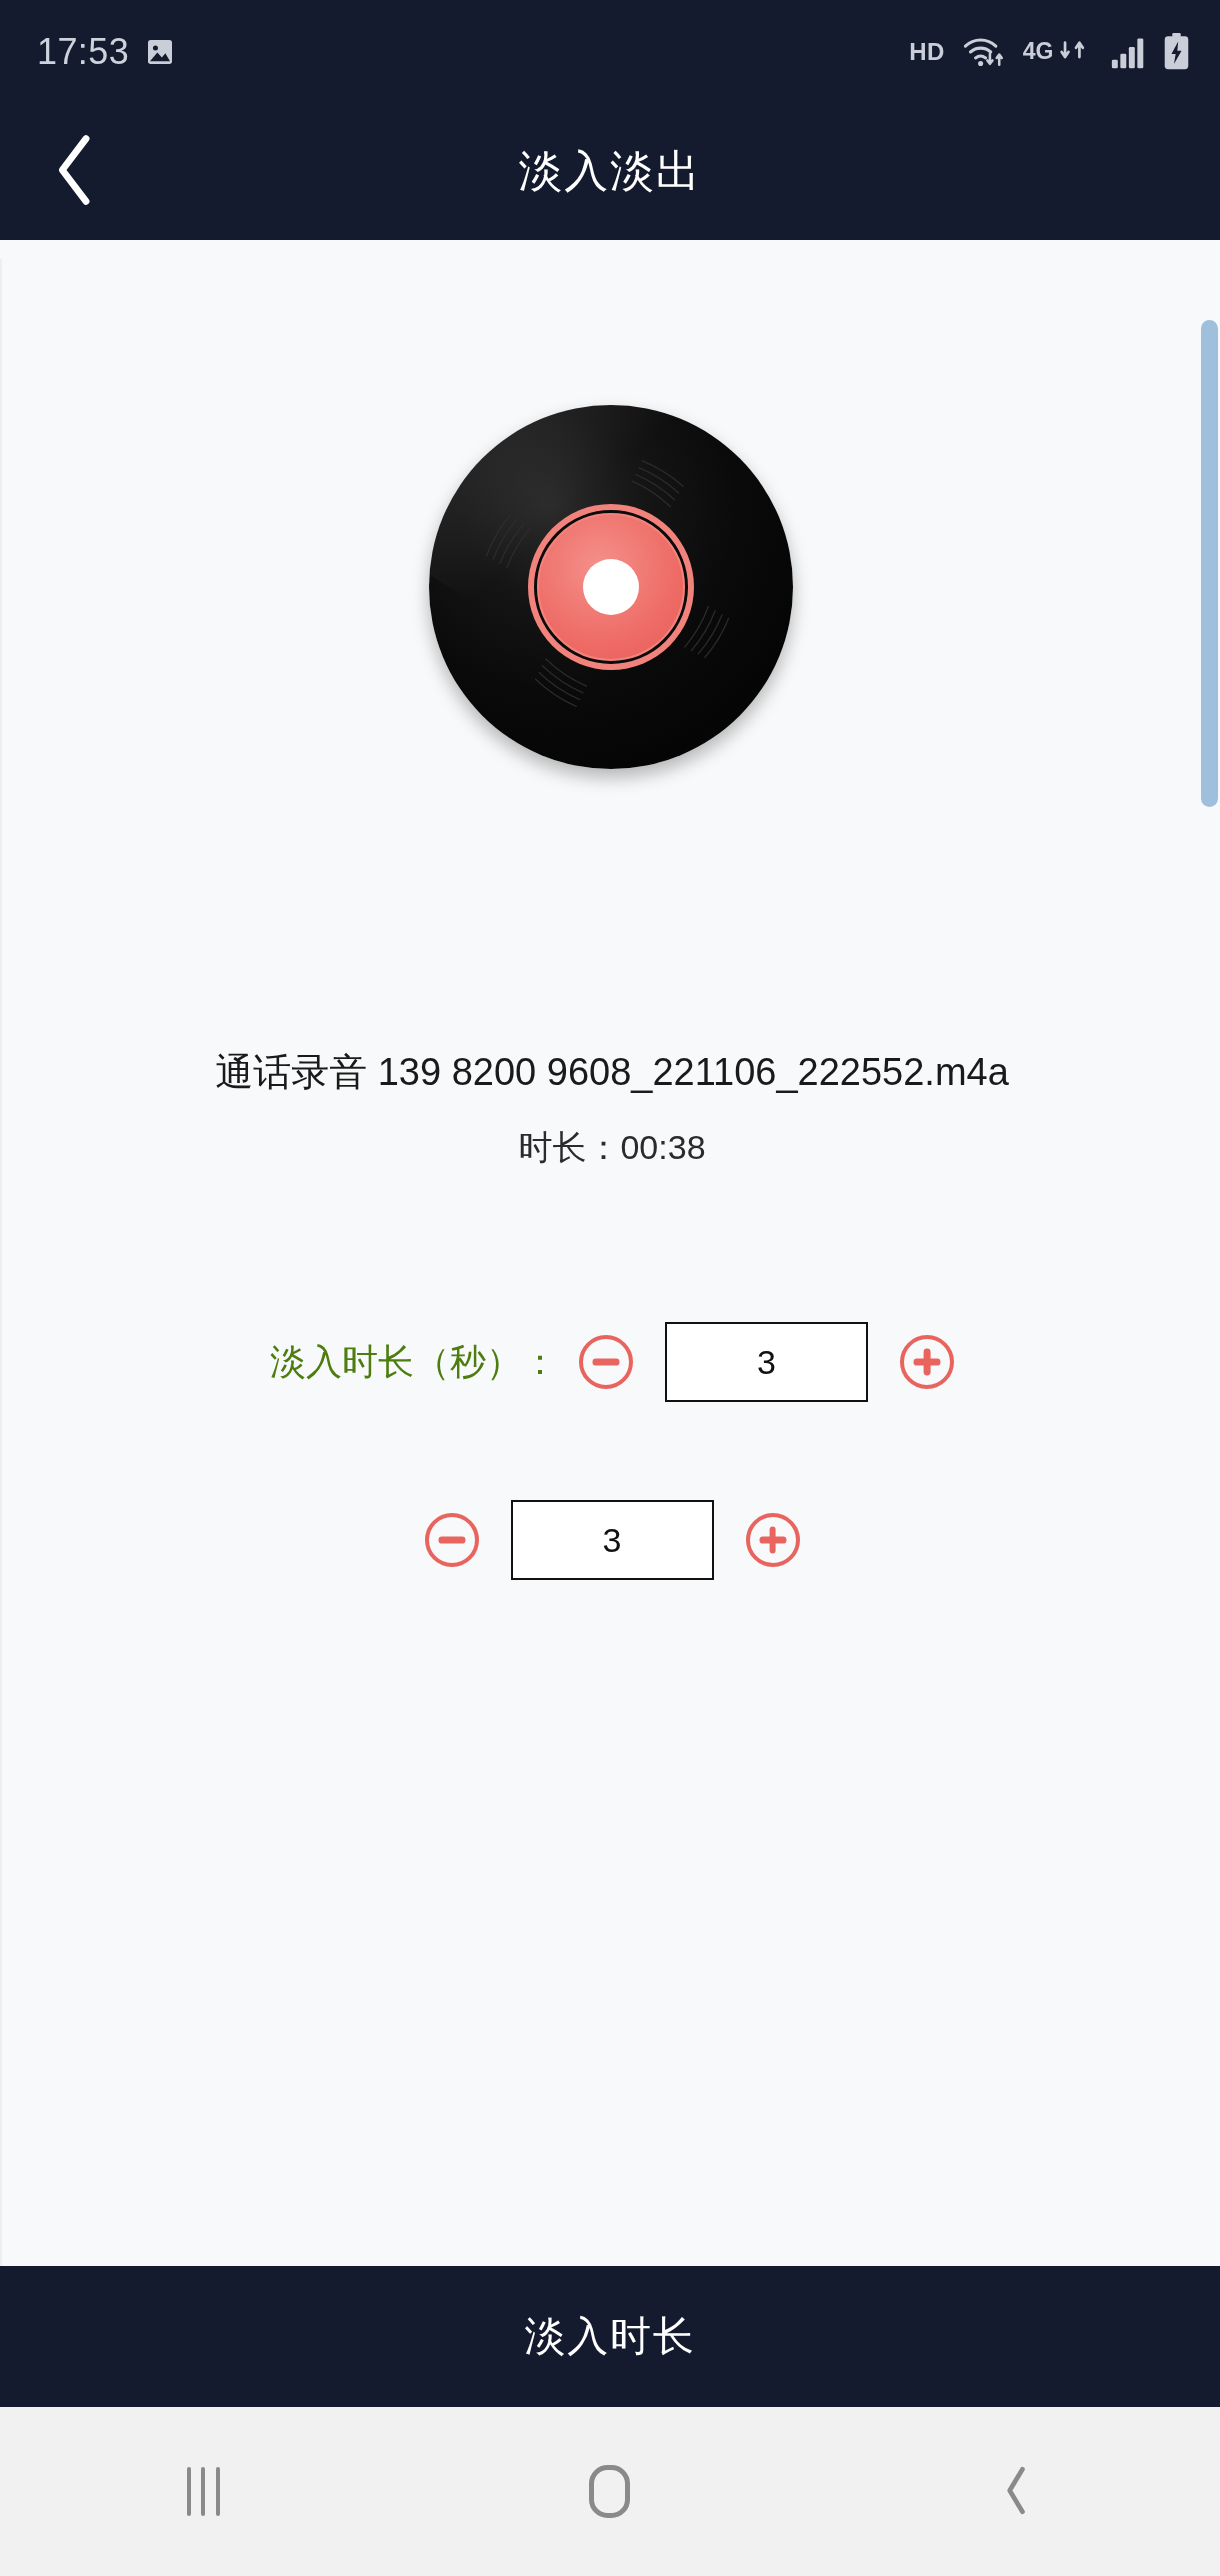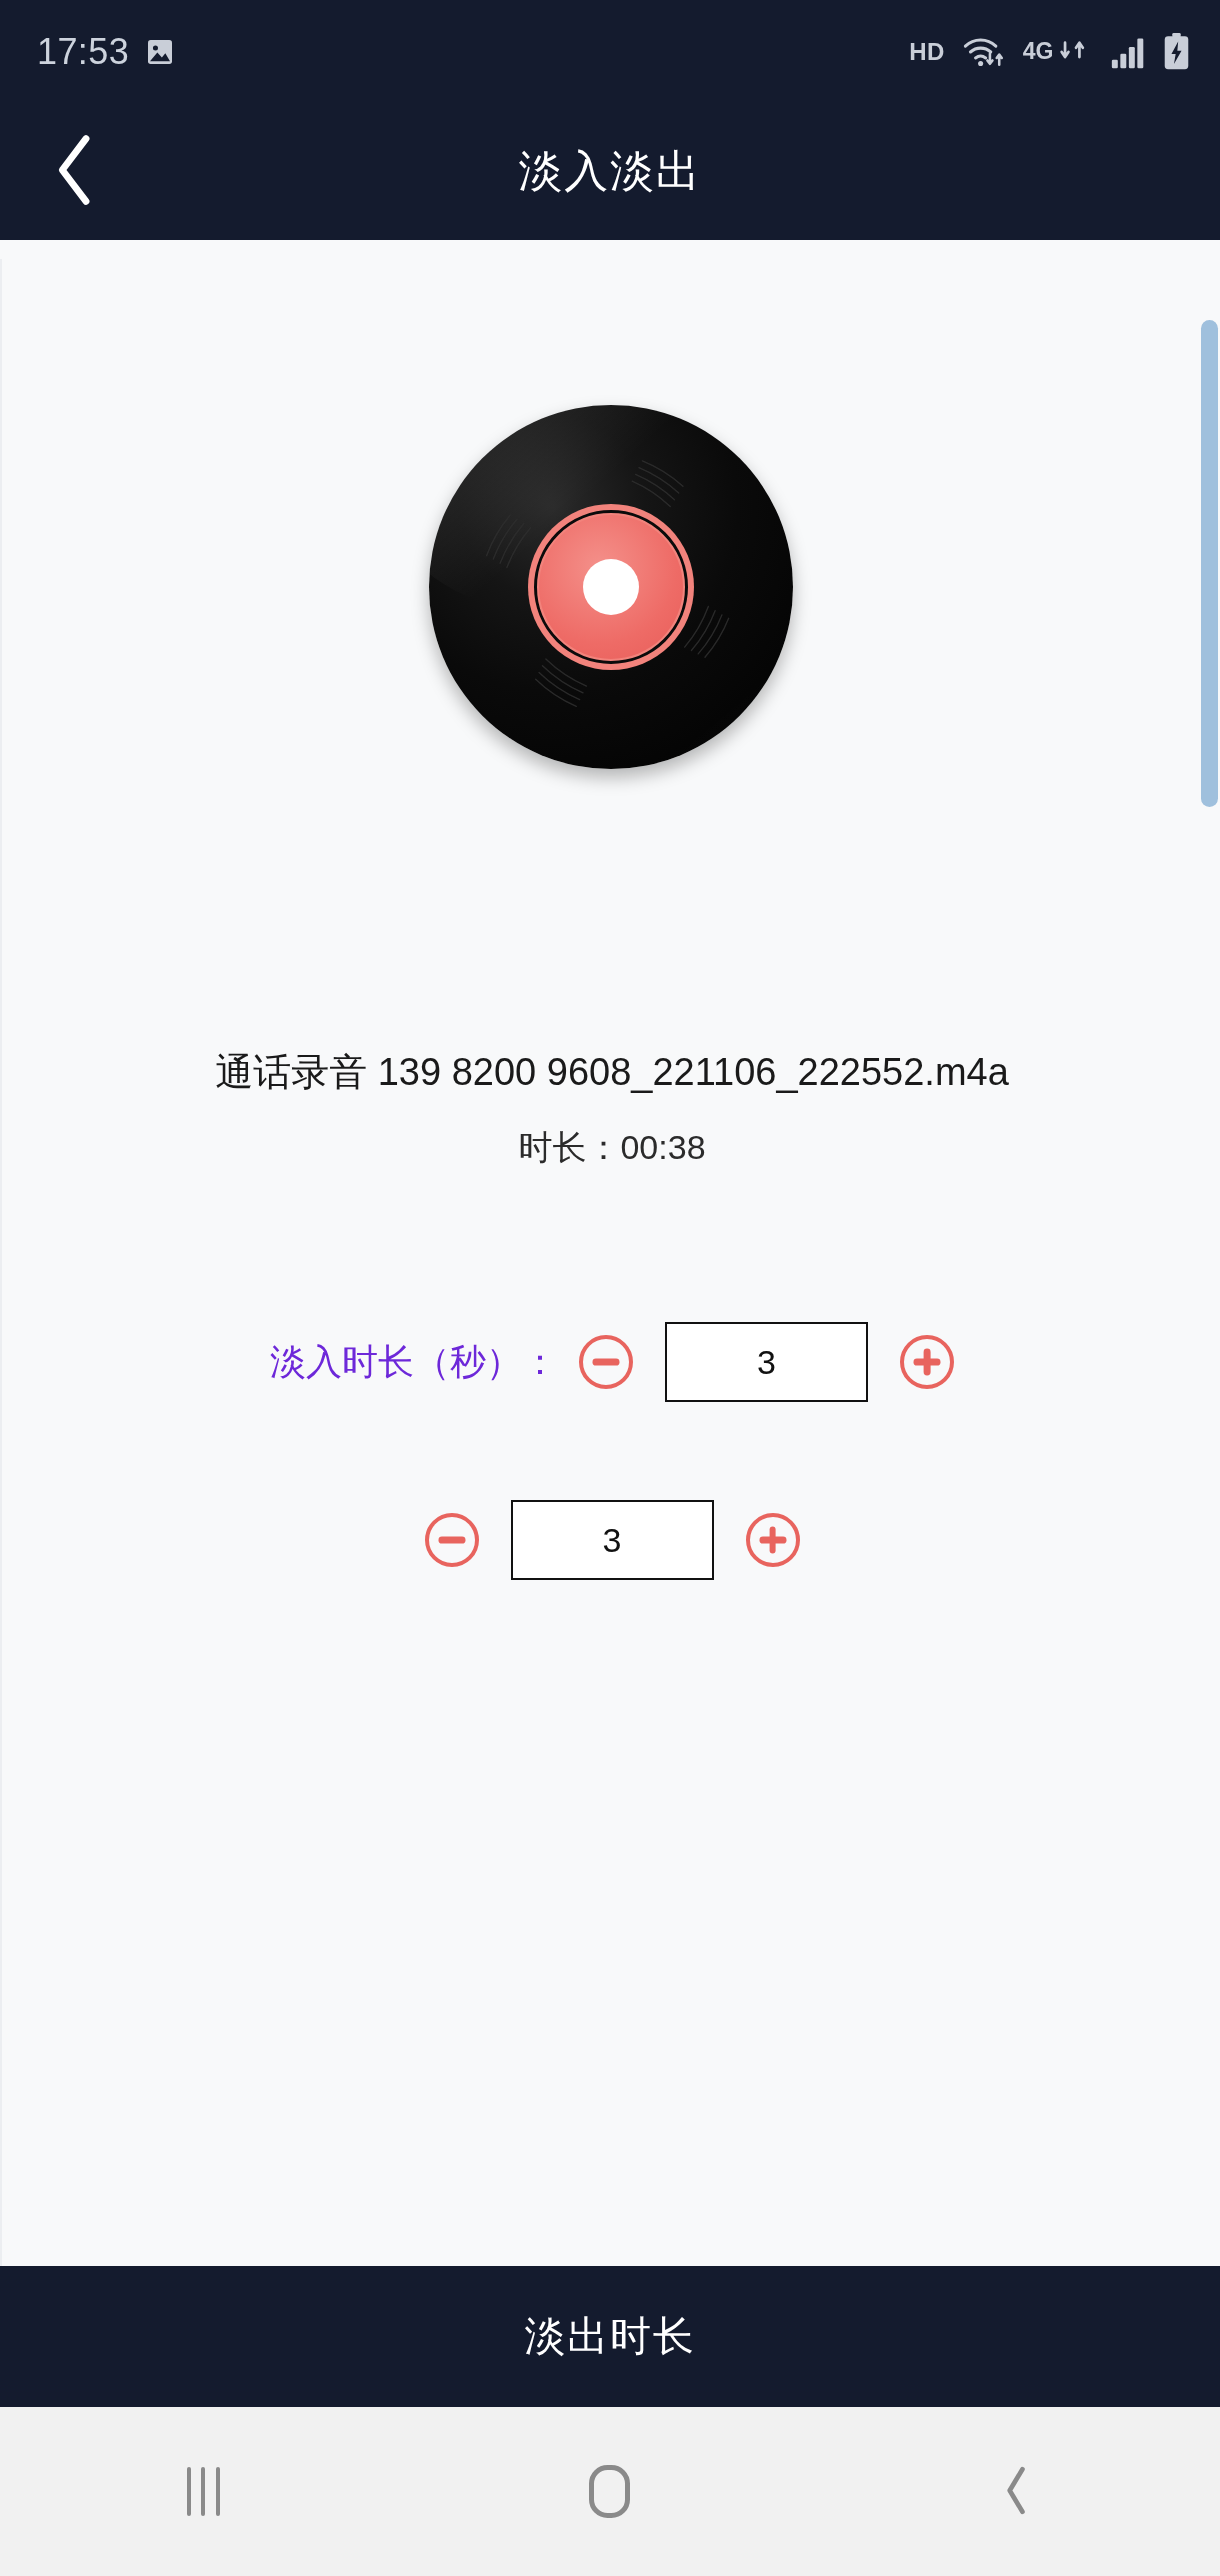--- a/index.html
+++ b/index.html
@@ -225,21 +225,21 @@
     width: 1220px;
     height: 88px;
     display: flex;
     align-items: center;
     justify-content: center;
   }
   .row-fadein  { top: 1059px; }
   .row-fadeout { top: 1237px; }
 
   .field-label {
-    color: #6d28d9;
+    color: #4d7c0f;
     font-size: 36px;
     white-space: nowrap;
     margin-right: 21px;
   }
   .circle-btn {
     width: 54px;
     height: 54px;
     border-radius: 50%;
     border: 4.2px solid #e8645e;
     box-sizing: border-box;
@@ -463,21 +463,21 @@
 
     <div class="field-row row-fadeout">
       <div class="circle-btn minus"></div>
       <input class="num-input" type="text" value="3" style="">
       <div class="circle-btn plus"></div>
     </div>
 
   </div>
 
   <div class="action-bar">
-    <span class="action-label">淡出时长</span>
+    <span class="action-label">淡入时长</span>
   </div>
 
   <div class="nav-bar">
     <div class="nav-btn">
       <span class="recents-ico">
         <i></i>
           <i></i>
           <i></i>
       </span>
     </div>

